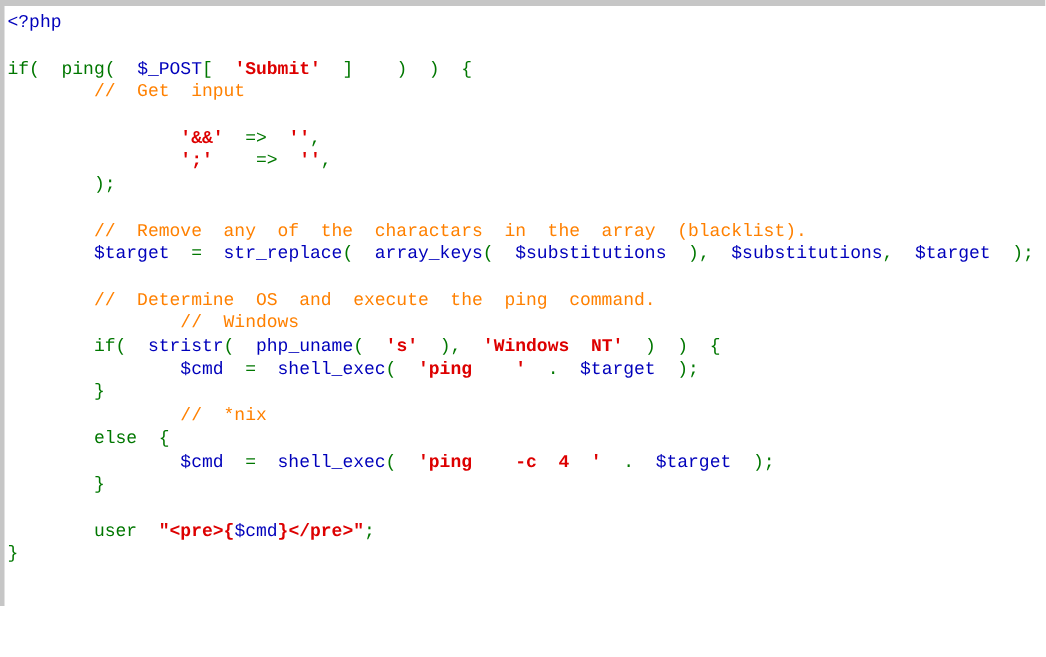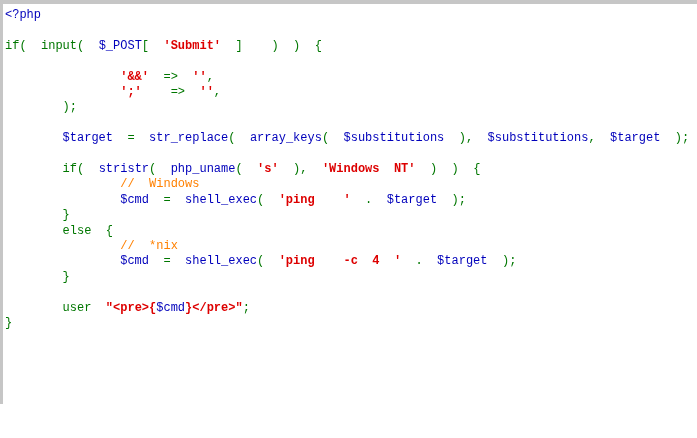--- a/index.html
+++ b/index.html
@@ -38,33 +38,36 @@
   .tok-string{color:var(--c-string);font-weight:bold;}
   .tok-comment{color:var(--c-comment);}
 </style>
 </head>
 <body>
 
 <div class="viewport">
   <div class="code-area">
       <div class="code-line"><span class="tok-default">&lt;?php</span></div>
       <div class="code-line"></div>
-      <div class="code-line"><span class="tok-keyword">if(  input(  </span><span class="tok-default">$_POST</span><span class="tok-keyword">[  </span><span class="tok-string">'Submit'</span><span class="tok-keyword">  ]    )  )  {</span></div>
+      <div class="code-line"><span class="tok-keyword">if(  ping(  </span><span class="tok-default">$_POST</span><span class="tok-keyword">[  </span><span class="tok-string">'Submit'</span><span class="tok-keyword">  ]    )  )  {</span></div>
+      <div class="code-line"><span class="tok-comment">        //  Get  input</span></div>
       <div class="code-line"></div>
       <div class="code-line"><span class="tok-string">                '&amp;&amp;'</span><span class="tok-keyword">  =&gt;  </span><span class="tok-string">''</span><span class="tok-keyword">,</span></div>
       <div class="code-line"><span class="tok-string">                ';'</span><span class="tok-keyword">    =&gt;  </span><span class="tok-string">''</span><span class="tok-keyword">,</span></div>
       <div class="code-line"><span class="tok-keyword">        );</span></div>
       <div class="code-line"></div>
+      <div class="code-line"><span class="tok-comment">        //  Remove  any  of  the  charactars  in  the  array  (blacklist).</span></div>
       <div class="code-line"><span class="tok-keyword">        </span><span class="tok-default">$target</span><span class="tok-keyword">  =  </span><span class="tok-default">str_replace</span><span class="tok-keyword">(  </span><span class="tok-default">array_keys</span><span class="tok-keyword">(  </span><span class="tok-default">$substitutions</span><span class="tok-keyword">  ),  </span><span class="tok-default">$substitutions</span><span class="tok-keyword">,  </span><span class="tok-default">$target</span><span class="tok-keyword">  );</span></div>
       <div class="code-line"></div>
+      <div class="code-line"><span class="tok-comment">        //  Determine  OS  and  execute  the  ping  command.</span></div>
+      <div class="code-line"><span class="tok-comment">                //  Windows</span></div>
       <div class="code-line"><span class="tok-keyword">        if(  </span><span class="tok-default">stristr</span><span class="tok-keyword">(  </span><span class="tok-default">php_uname</span><span class="tok-keyword">(  </span><span class="tok-string">'s'</span><span class="tok-keyword">  ),  </span><span class="tok-string">'Windows  NT'</span><span class="tok-keyword">  )  )  {</span></div>
-      <div class="code-line"><span class="tok-comment">                //  Windows</span></div>
       <div class="code-line"><span class="tok-keyword">                </span><span class="tok-default">$cmd</span><span class="tok-keyword">  =  </span><span class="tok-default">shell_exec</span><span class="tok-keyword">(  </span><span class="tok-string">'ping    '</span><span class="tok-keyword">  .  </span><span class="tok-default">$target</span><span class="tok-keyword">  );</span></div>
       <div class="code-line"><span class="tok-keyword">        }</span></div>
+      <div class="code-line"><span class="tok-comment">                //  *nix</span></div>
       <div class="code-line"><span class="tok-keyword">        else  {</span></div>
-      <div class="code-line"><span class="tok-comment">                //  *nix</span></div>
       <div class="code-line"><span class="tok-keyword">                </span><span class="tok-default">$cmd</span><span class="tok-keyword">  =  </span><span class="tok-default">shell_exec</span><span class="tok-keyword">(  </span><span class="tok-string">'ping    -c  4  '</span><span class="tok-keyword">  .  </span><span class="tok-default">$target</span><span class="tok-keyword">  );</span></div>
       <div class="code-line"><span class="tok-keyword">        }</span></div>
       <div class="code-line"></div>
       <div class="code-line"><span class="tok-keyword">        user  </span><span class="tok-string">"&lt;pre&gt;{</span><span class="tok-default">$cmd</span><span class="tok-string">}&lt;/pre&gt;"</span><span class="tok-keyword">;</span></div>
       <div class="code-line"><span class="tok-keyword">}</span></div>
     </div>
 </div>
 
 </body></html>

